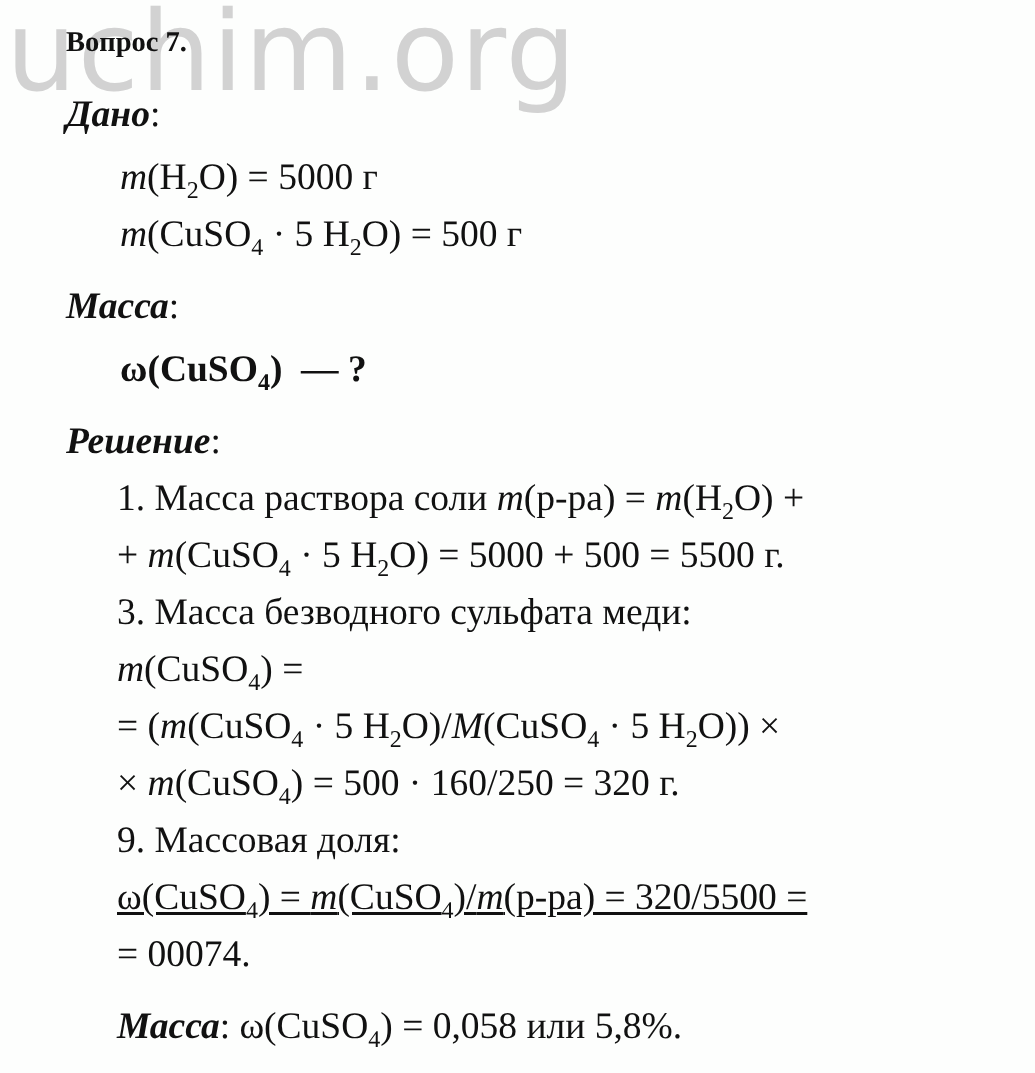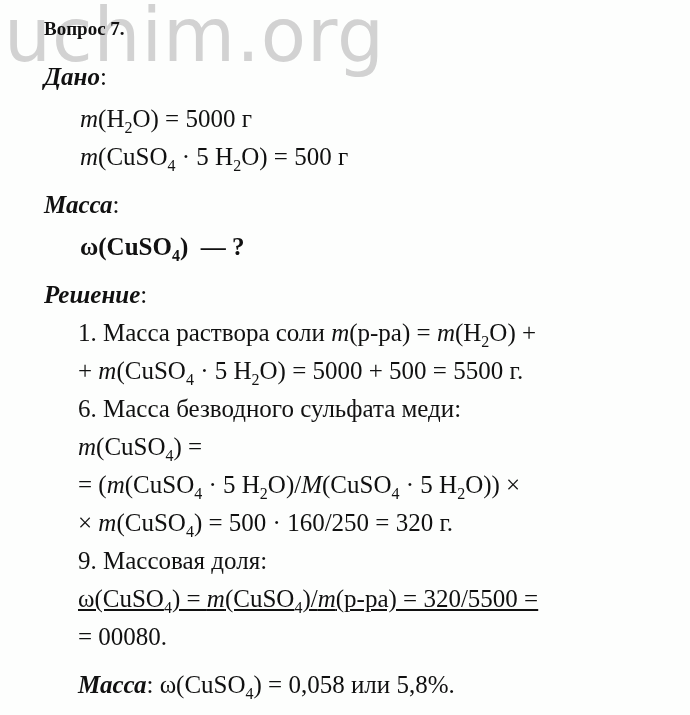--- a/index.html
+++ b/index.html
@@ -39,21 +39,21 @@
 <div class="line l2" style="top:142px;"><i class="v">m</i>(CuSO<sub>4</sub> · 5 H<sub>2</sub>O) = 500 г</div>
 
 <div class="line l1" style="top:190px;"><span class="label-it">Масса</span><span class="colon">:</span></div>
 
 <div class="line l2" style="top:232px;font-weight:bold;">ω(CuSO<sub>4</sub>) &nbsp;— ?</div>
 
 <div class="line l1" style="top:280px;"><span class="label-it">Решение</span><span class="colon">:</span></div>
 
 <div class="line l3" style="top:318px;">1. Масса раствора соли <i class="v">m</i>(р-ра) = <i class="v">m</i>(H<sub>2</sub>O) +</div>
 <div class="line l3" style="top:356px;">+ <i class="v">m</i>(CuSO<sub>4</sub> · 5 H<sub>2</sub>O) = 5000 + 500 = 5500 г.</div>
-<div class="line l3" style="top:394px;">6. Масса безводного сульфата меди:</div>
+<div class="line l3" style="top:394px;">3. Масса безводного сульфата меди:</div>
 <div class="line l3" style="top:432px;"><i class="v">m</i>(CuSO<sub>4</sub>) =</div>
 <div class="line l3" style="top:470px;">= (<i class="v">m</i>(CuSO<sub>4</sub> · 5 H<sub>2</sub>O)/<i class="v">M</i>(CuSO<sub>4</sub> · 5 H<sub>2</sub>O)) ×</div>
 <div class="line l3" style="top:508px;">× <i class="v">m</i>(CuSO<sub>4</sub>) = 500 · 160/250 = 320 г.</div>
 <div class="line l3" style="top:546px;">9. Массовая доля:</div>
 <div class="line l3" style="top:584px;text-decoration:underline;">ω(CuSO<sub>4</sub>) = <i class="v">m</i>(CuSO<sub>4</sub>)/<i class="v">m</i>(р-ра) = 320/5500 =</div>
-<div class="line l3" style="top:622px;">= 00080.</div>
+<div class="line l3" style="top:622px;">= 00074.</div>
 
 <div class="line l3" style="top:670px;"><span class="label-it">Масса</span><span class="colon">:</span> ω(CuSO<sub>4</sub>) = 0,058 или 5,8%.</div>
 
 </body></html>

